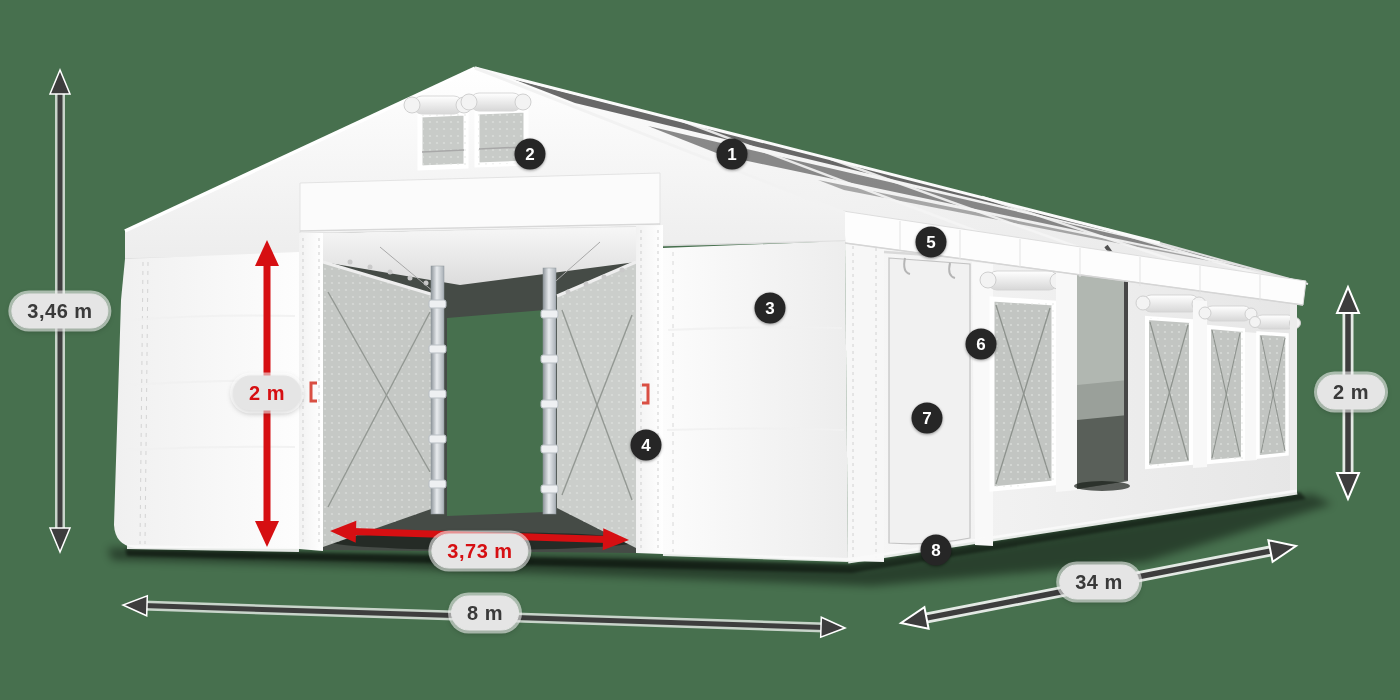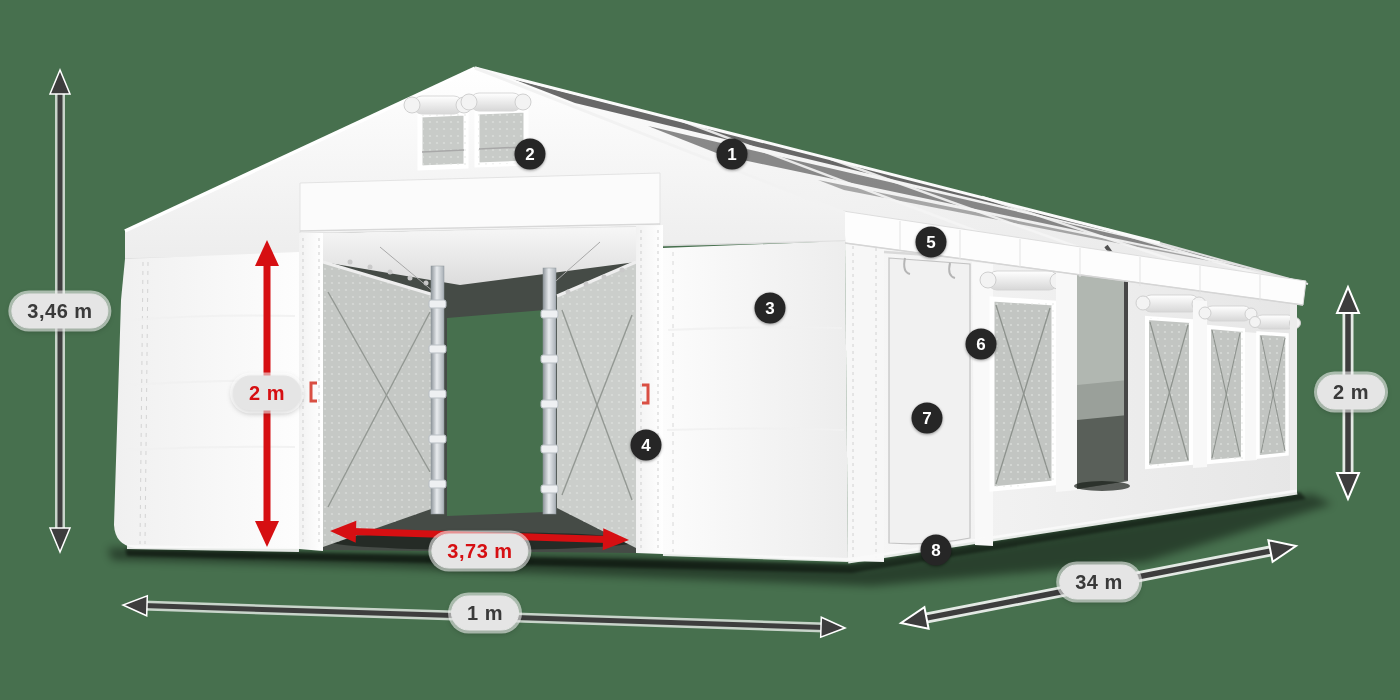--- a/index.html
+++ b/index.html
@@ -349,21 +349,21 @@
   <g>
     <line x1="352" y1="531.6" x2="607" y2="539.4" stroke="#d60f12" stroke-width="7"></line>
     <polygon points="330,531 355.7,542.8 356.3,520.8" fill="#d60f12"></polygon>
     <polygon points="629,540 602.7,550.2 603.3,528.2" fill="#d60f12"></polygon>
   </g>
 </svg>
 
   <div class="pill dark" style="left:60px;top:311px;">3,46 m</div>
   <div class="pill red" style="left:267px;top:393px;">2 m</div>
   <div class="pill red" style="left:480px;top:534px;margin-top:17px;">3,73 m</div>
-  <div class="pill dark" style="left:485px;top:613px;">1 m</div>
+  <div class="pill dark" style="left:485px;top:613px;">8 m</div>
   <div class="pill dark" style="left:1099px;top:582px;">34 m</div>
   <div class="pill dark" style="left:1351px;top:392px;">2 m</div>
 
   <div class="badge" style="left:732px;top:154px;">1</div>
   <div class="badge" style="left:530px;top:154px;">2</div>
   <div class="badge" style="left:770px;top:308px;">3</div>
   <div class="badge" style="left:646px;top:445px;">4</div>
   <div class="badge" style="left:931px;top:242px;">5</div>
   <div class="badge" style="left:981px;top:344px;">6</div>
   <div class="badge" style="left:927px;top:418px;">7</div>

